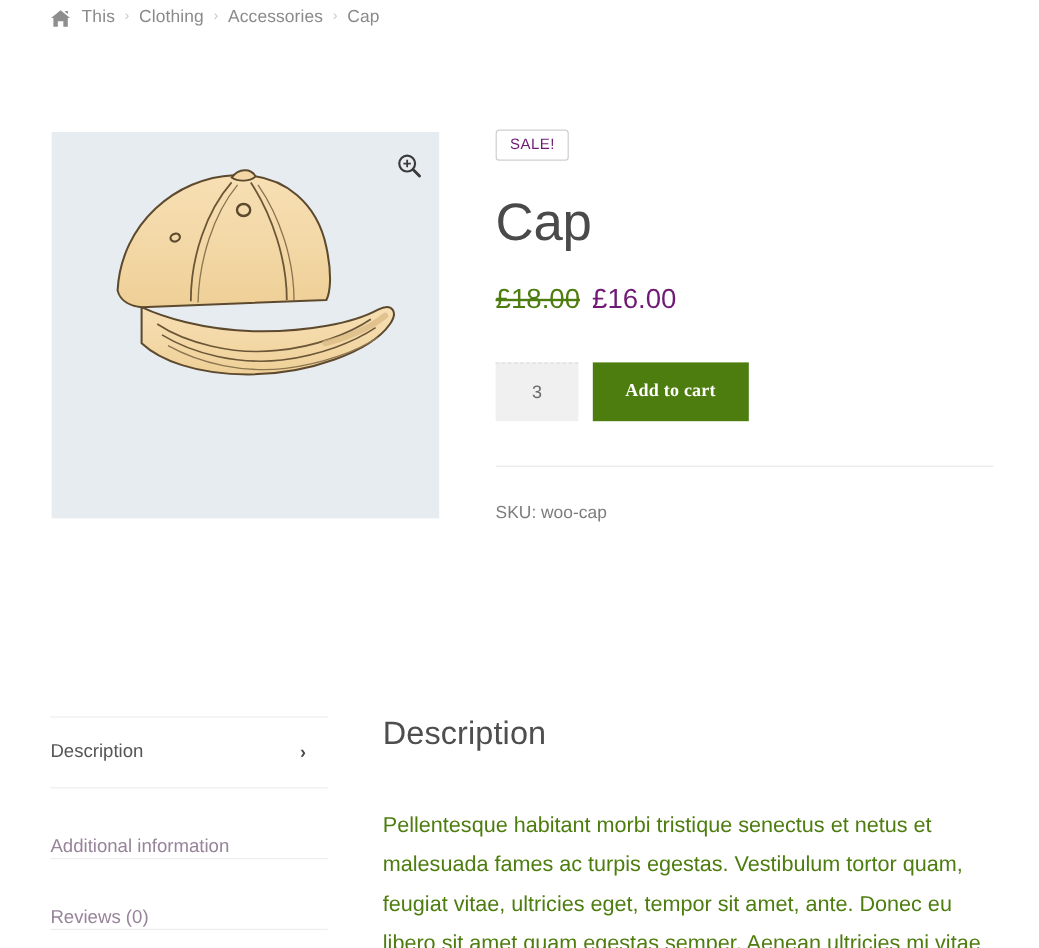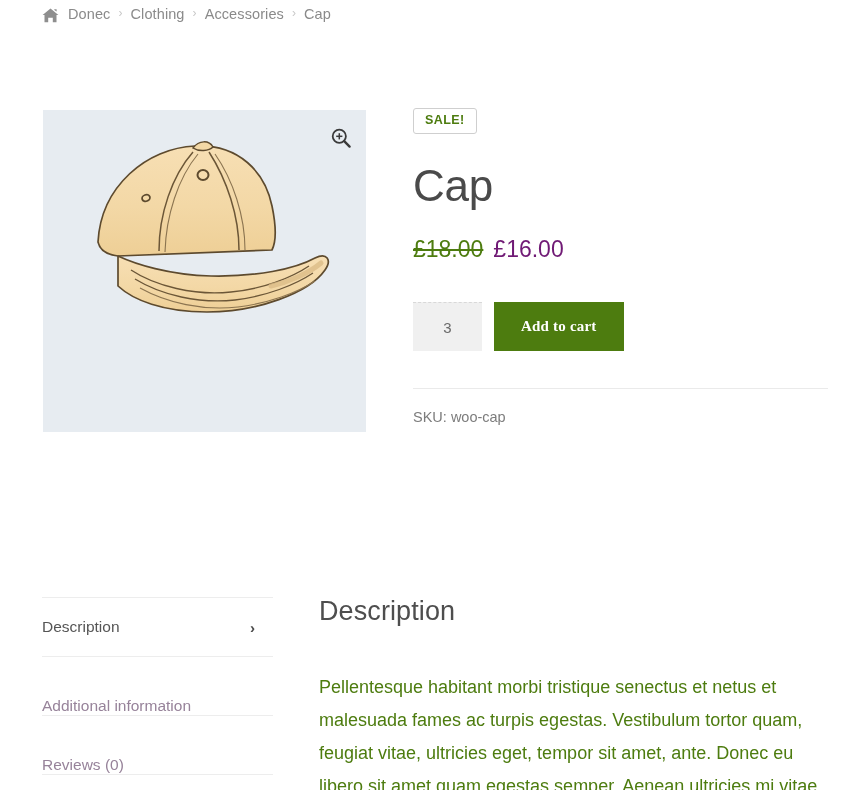--- a/index.html
+++ b/index.html
@@ -39,23 +39,23 @@
 
   
   .summary { position: absolute; left: 413px; top: 108px; width: 415px; }
 
   .sale-badge {
     display: inline-block;
     border: 1px solid #cfcfcf;
     border-radius: 3px;
     padding: 5px 11px 6px;
     font-size: 12.5px;
-    font-weight: 700;
+    font-weight: 400;
     letter-spacing: .4px;
-    color: #4d7c0f;
+    color: #701a75;
     line-height: 1;
   }
 
   .product-title {
     margin: 29px 0 0;
     font-size: 44px;
     font-weight: 300;
     color: #4a4a4a;
     line-height: 1.05;
     letter-spacing: -.2px;
@@ -111,21 +111,21 @@
     cursor: pointer;
   }
 
   .meta-divider {
     margin-top: 37px;
     height: 1px;
     background: #eaeaea;
     width: 415px;
   }
   .meta {
-    margin-top: 17px;
+    margin-top: 28px;
     font-size: 14.5px;
     color: #7c7c7c;
     line-height: 1.62;
   }
   .meta a { color: #7c7c7c; text-decoration: underline; }
 
   
   .tabs { position: absolute; left: 42px; top: 597px; width: 231px; }
   .tab-sep { height: 1px; background: #ededed; }
   .tab {
@@ -159,21 +159,21 @@
 
 <div class="page">
 
   <nav class="breadcrumb">
     <span class="home-icon">
       <svg width="17" height="15" viewBox="0 0 17 15" aria-hidden="true">
         <path d="M8.5 0.6 L0.6 7.0 L2.5 7.0 L2.5 14.2 L6.2 14.2 L6.2 9.7 L10.8 9.7 L10.8 14.2 L14.5 14.2 L14.5 7.0 L16.4 7.0 Z" fill="#8e8e8e"></path>
         <path d="M12.3 1.2 L14.6 1.2 L14.6 3.6 L12.3 2.0 Z" fill="#8e8e8e"></path>
       </svg>
     </span>
-    <a class="crumb" href="#">Donec</a>
+    <a class="crumb" href="#">This</a>
     <span class="crumb-sep">›</span>
     <a class="crumb" href="#">Clothing</a>
     <span class="crumb-sep">›</span>
     <a class="crumb" href="#">Accessories</a>
     <span class="crumb-sep">›</span>
     <span class="crumb current">Cap</span>
   </nav>
 
   <div class="gallery">
     <svg class="cap-art" viewBox="0 0 323 322" aria-hidden="true">

